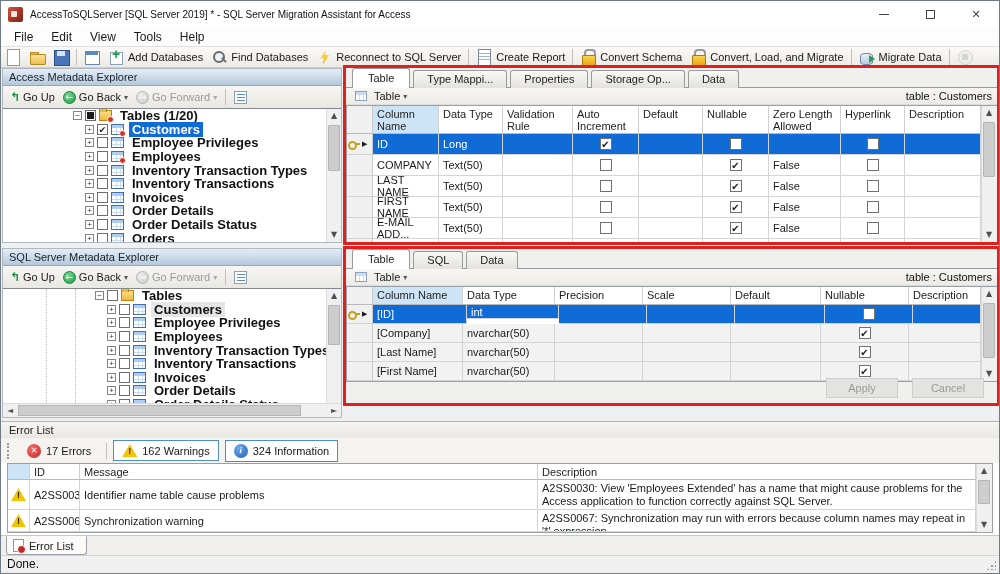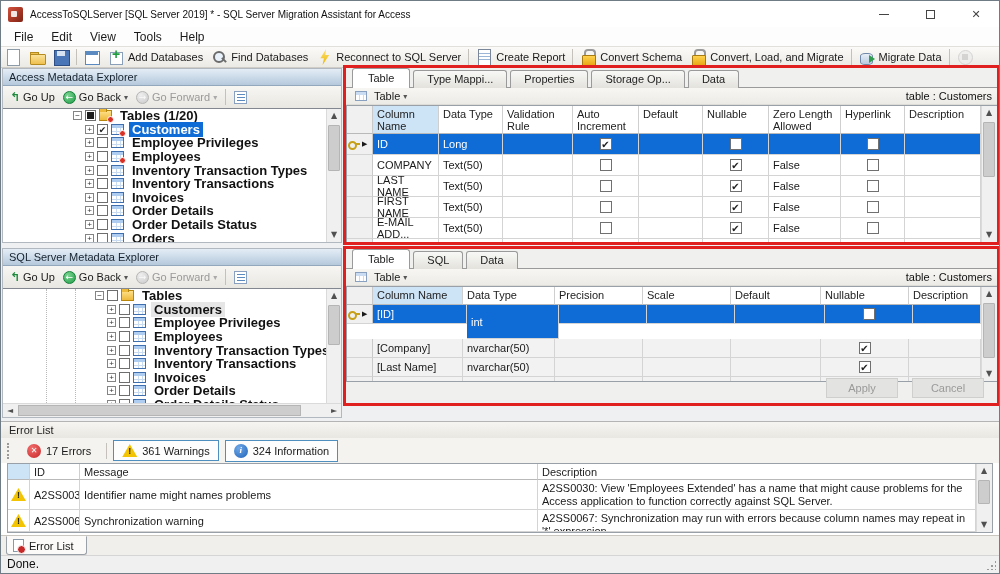--- a/index.html
+++ b/index.html
@@ -585,21 +585,21 @@
           <div class="gcell" style="width: 90px; height: 18px;">Default</div>
           <div class="gcell" style="width: 88px; height: 18px;">Nullable</div>
           <div class="gcell gflex" style="width: 90px; height: 18px;">Description</div>
         </div>
         <div class="grow sel" style="margin-right: 16px;">
           <div class="gcell rowhdr" style="width: 26px; height: 19px;">
             <span class="key-icon"></span>
             <span class="row-arrow">▶</span>
           </div>
           <div class="gcell" style="width: 94px; height: 19px;">[ID]</div>
-          <div class="gcell" style="width: 92px; height: 34px;">int</div>
+          <div class="gcell" style="width: 92px; height: 14px;">int</div>
           <div class="gcell" style="width: 88px; height: 19px;"></div>
           <div class="gcell" style="width: 88px; height: 19px;"></div>
           <div class="gcell" style="width: 90px; height: 19px;"></div>
           <div class="gcell" style="width: 88px; height: 19px; justify-content: center;">
             <span class="gcheck"></span>
           </div>
           <div class="gcell gflex" style="width: 90px; height: 19px;"></div>
         </div>
         <div class="grow" style="margin-right: 16px;">
           <div class="gcell rowhdr" style="width: 26px; height: 19px;"></div>
@@ -655,40 +655,40 @@
   <div class="errheader">Error List</div>
   <div class="errtools" id="errtools">
       <span class="grip"></span>
       <span class="fbtn">
         <span class="error-icon">✕</span>
         <span>17 Errors</span>
       </span>
       <span class="fsep"></span>
       <span class="fbtn bordered">
         <span class="warning-icon">!</span>
-        <span>361 Warnings</span>
+        <span>162 Warnings</span>
       </span>
       <span class="fbtn bordered">
         <span class="info-icon">i</span>
         <span>324 Information</span>
       </span>
     </div>
   <div class="errgrid" id="errgrid">
       <div class="grow ghead" style="margin-right: 16px;">
         <div class="gcell colsel" style="width: 22px; height: 16px;"></div>
         <div class="gcell" style="width: 50px; height: 16px;">ID</div>
         <div class="gcell" style="width: 458px; height: 16px;">Message</div>
         <div class="gcell gflex" style="width: auto; height: 16px;">Description</div>
       </div>
       <div class="grow" style="margin-right: 16px;">
         <div class="gcell" style="width: 22px; height: 30px; justify-content: center; align-items: center;">
           <span class="warning-icon">!</span>
         </div>
         <div class="gcell" style="width: 50px; height: 30px; align-items: center;">A2SS0030</div>
-        <div class="gcell" style="width: 458px; height: 30px; align-items: center;">Identifier name might names problems</div>
+        <div class="gcell" style="width: 458px; height: 30px; align-items: center;">Identifier name table cause problems</div>
         <div class="gcell gflex desc" style="height: 30px;">A2SS0030: View 'Employees Extended' has a name that might cause problems for the Access application to function correctly against SQL Server.</div>
       </div>
       <div class="grow" style="margin-right: 16px;">
         <div class="gcell" style="width: 22px; height: 22px; justify-content: center; align-items: center;">
           <span class="warning-icon">!</span>
         </div>
         <div class="gcell" style="width: 50px; height: 22px; align-items: center;">A2SS0067</div>
         <div class="gcell" style="width: 458px; height: 22px; align-items: center;">Synchronization warning</div>
         <div class="gcell gflex desc" style="height: 22px;">A2SS0067: Synchronization may run with errors because column names may repeat in '*' expression.</div>
       </div>

